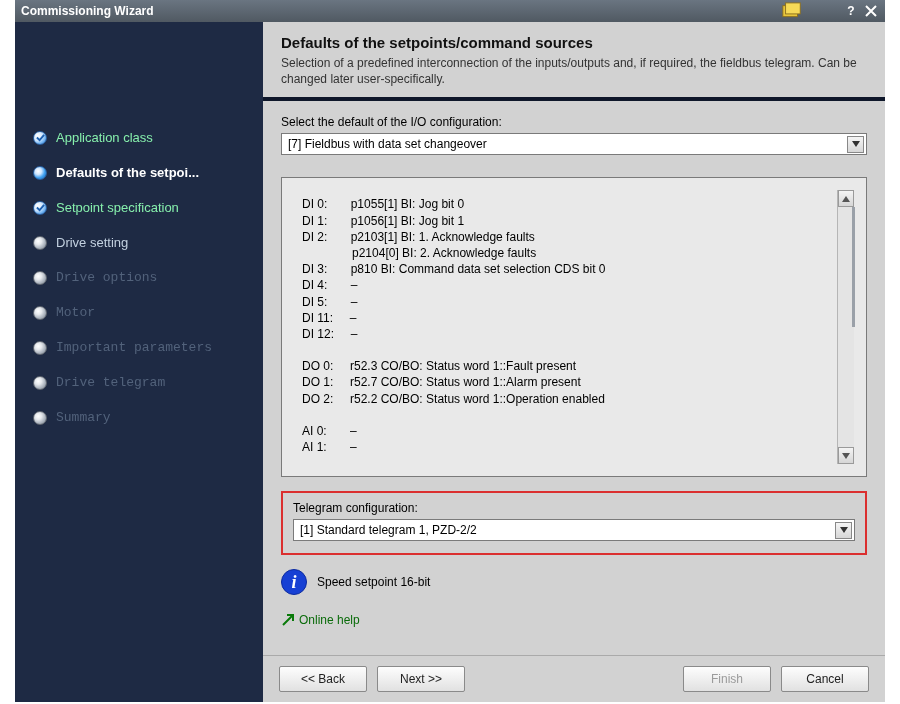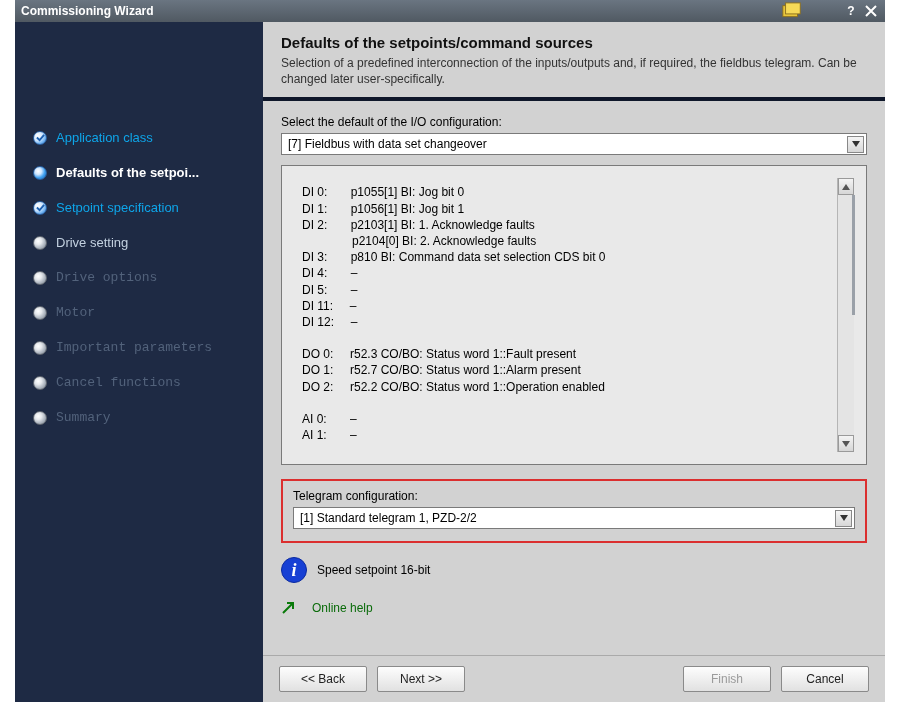--- a/index.html
+++ b/index.html
@@ -45,21 +45,21 @@
     display: flex;
     align-items: center;
     margin-bottom: 20px;
     font-size: 13px;
   }
   .step.active {
     color: #fff;
     font-weight: bold;
   }
   .step.clickable { color: #97bedf; cursor: pointer; }
-  .step.clickable.done { color: #0ea5e9; }
+  .step.clickable.done { color: #86efac; }
   .step.disabled { color: #52627b; font-family: Liberation Mono, monospace; }
   .bullet {
     width: 14px; height: 14px; border-radius: 50%;
     display: inline-flex; align-items:center; justify-content:center;
     margin-right: 9px;
     flex-shrink: 0;
   }
   .bullet.done {
     background: radial-gradient(circle at 30% 30%, #fff, #cfe6ff 40%, #6aaff0 70%, #3172c4);
     border:1px solid #2a5fa0;
@@ -102,21 +102,21 @@
   }
   .label { margin-bottom: 4px; display:block; }
   .combo {
     width: 100%;
     height: 22px;
     background: #fff;
     border: 1px solid #7a7a7a;
     display:flex;
     align-items:center;
     padding: 0 2px 0 6px;
-    margin-bottom: 10px;
+    margin-bottom: 22px;
   }
   .combo .val { flex:1; overflow:hidden; white-space:nowrap; text-overflow:ellipsis; font-size:12px;}
   .combo .dd {
     width:17px; height:17px;
     border:1px solid #888;
     background: linear-gradient(#f5f5f5,#d7d7d7);
     display:flex;align-items:center;justify-content:center;
   }
   .listbox {
     background:#e9e9e9;
@@ -172,21 +172,21 @@
     margin:6px 0 18px 0;
   }
   .info-icon{
     width:26px;height:26px;border-radius:50%;
     background:#1740d4;
     display:flex;align-items:center;justify-content:center;
     color:#fff;font-family:Georgia,serif;font-weight:bold;font-style:italic;font-size:18px;
     border:1px solid #0b2aa0;
   }
   .help-link{
-    display:flex;align-items:center;gap:17px;
+    display:flex;align-items:center;gap:4px;
     color:#0a6b0a;
     margin-bottom:8px;
   }
   .footer {
     border-top:1px solid #aaa;
     padding:10px 16px;
     display:flex;
     gap:10px;
   }
   .spacer{flex:1;}
@@ -259,21 +259,21 @@
       <div class="step disabled">
         <span class="bullet disabled"></span>
         <span>Motor</span>
       </div>
       <div class="step disabled">
         <span class="bullet disabled"></span>
         <span>Important parameters</span>
       </div>
       <div class="step disabled">
         <span class="bullet disabled"></span>
-        <span>Cancel functions</span>
+        <span>Drive telegram</span>
       </div>
       <div class="step disabled">
         <span class="bullet disabled"></span>
         <span>Summary</span>
       </div>
     </div>
 
     <div class="main">
       <div class="header">
         <h2>Defaults of the setpoints/command sources</h2>

